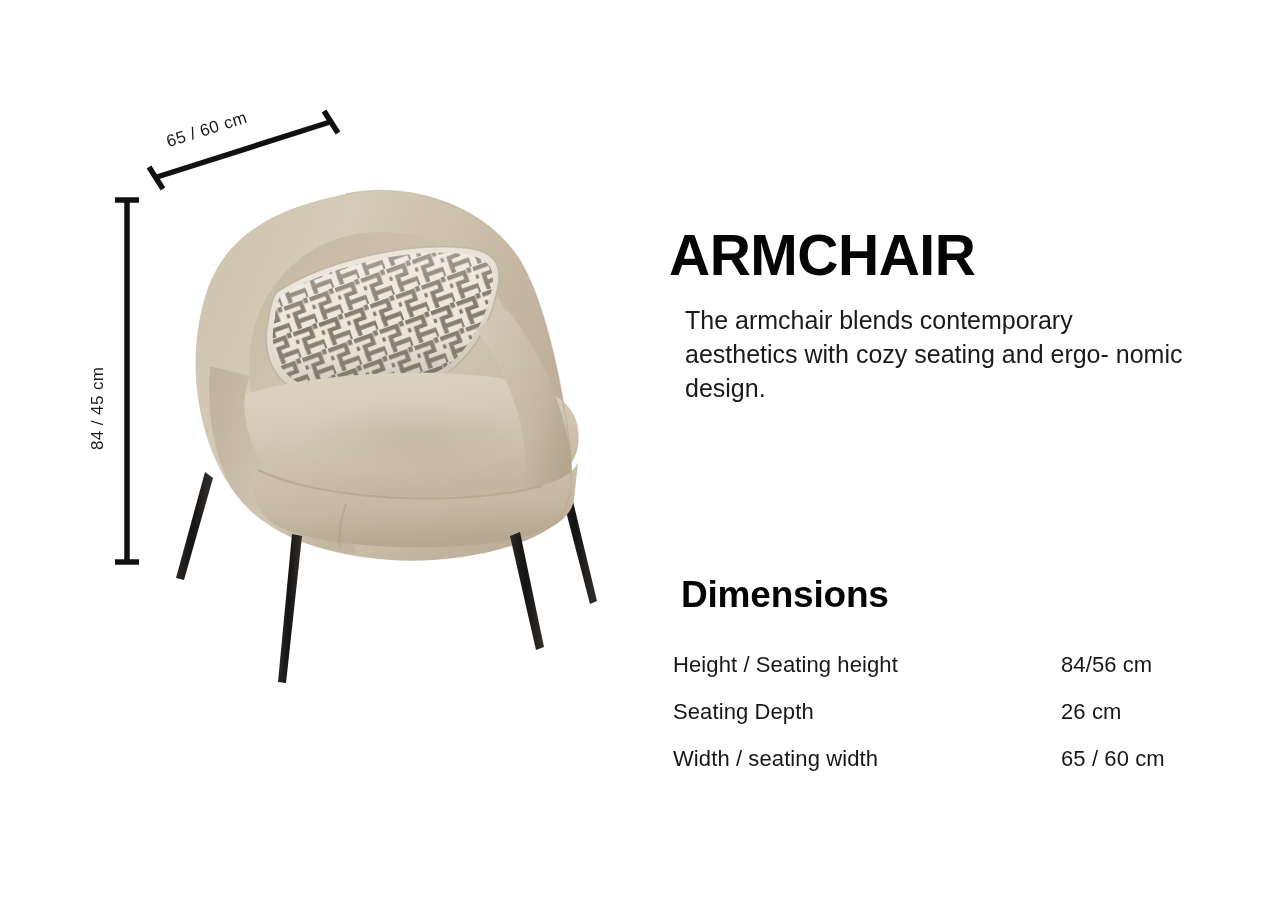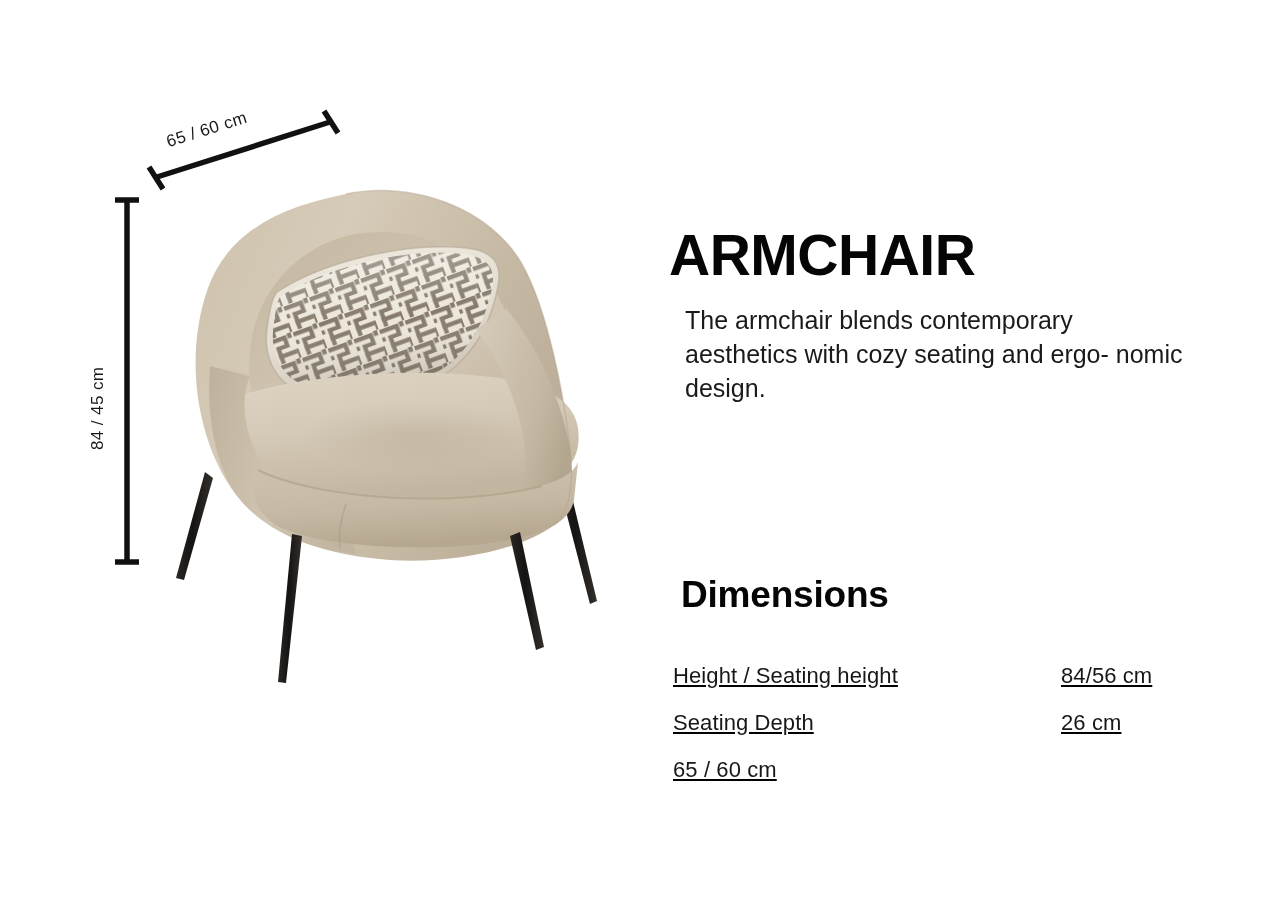--- a/index.html
+++ b/index.html
@@ -124,23 +124,22 @@
   }
 
   #dimensions-table {
     position: absolute;
     left: 4px;
     top: 652px;
     width: 560px;
   }
   .dim-row {
     display: flex;
-    align-items: center;
+    align-items: flex-start;
     height: 47px;
-    text-decoration: underline;
   }
   .dim-label {
     width: 388px;
     font-size: 22px;
     color: #171717;
     letter-spacing: 0.1px;
     white-space: nowrap;
   }
   .dim-value {
     font-size: 22px;
@@ -370,19 +369,20 @@
         <span class="dim-label">Height / Seating height</span>
         <span class="dim-value">84/56 cm</span>
       </div>
 
       <div class="dim-row">
         <span class="dim-label">Seating Depth</span>
         <span class="dim-value">26 cm</span>
       </div>
 
       <div class="dim-row">
+        <span class="dim-label">Width / seating width</span>
         <span class="dim-value">65 / 60 cm</span>
       </div>
 
     </div>
   </div>
 
 </div>
 
 </body></html>

